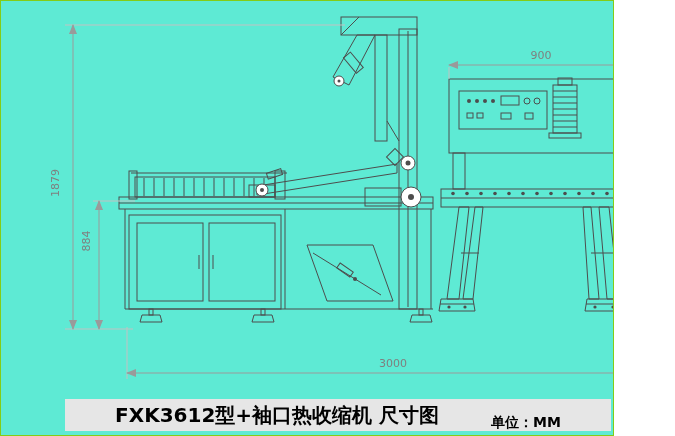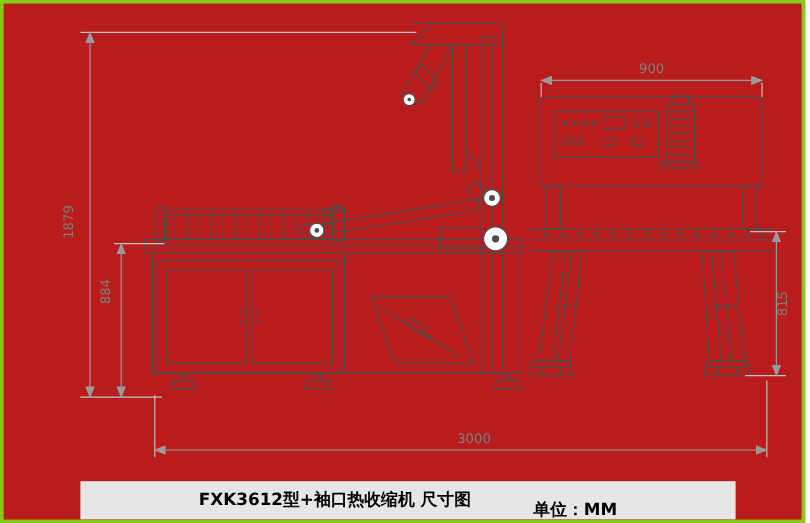--- a/index.html
+++ b/index.html
@@ -1,32 +1,32 @@
 <!DOCTYPE html>
 <html><head>
 <meta charset="utf-8">
 <style>
   html,body{margin:0;padding:0;background:#fff;}
   #stage{
-    position:relative;width:671px;height:436px;background:#b91c1c;
-    border:3px solid #84cc16;box-sizing:border-box;overflow:hidden;
+    position:relative;width:614px;height:436px;background:#5eead4;
+    border:1px solid #84cc16;box-sizing:border-box;overflow:hidden;
     font-family:"DejaVu Sans", sans-serif;
   }
   #drawing{position:absolute;left:0;top:0;}
   .mline{stroke:#4d4d4d;stroke-width:1;fill:none;}
   .mfill{stroke:#4d4d4d;stroke-width:1;fill:#ffffff;}
   .mdark{fill:#4d4d4d;stroke:none;}
   .dim{stroke:#9a9a9a;stroke-width:1;fill:none;}
   .ext{stroke:#c2c2c2;stroke-width:1;fill:none;}
   .dimtext{fill:#7f7f7f;font-size:11px;font-family:"DejaVu Sans",sans-serif;}
   #caption-bar{
     position:absolute;left:64px;top:398px;width:546px;height:32px;
     background:#e6e6e6;display:flex;align-items:center;justify-content:center;gap:52px;
   }
-  #caption-bar .cap-title{font-size:14px;font-weight:700;color:#000;}
+  #caption-bar .cap-title{font-size:20px;font-weight:700;color:#000;}
   #caption-bar .cap-unit{font-size:14px;font-weight:700;color:#000;margin-top:16px;}
 </style>
 </head>
 <body>
 
 <div id="stage">
 
   <svg id="drawing" width="675" height="436" viewBox="0 0 675 436">
     <defs>
       <marker id="arr" markerWidth="10" markerHeight="8" refX="9" refY="4" orient="auto-start-reverse" markerUnits="userSpaceOnUse">

